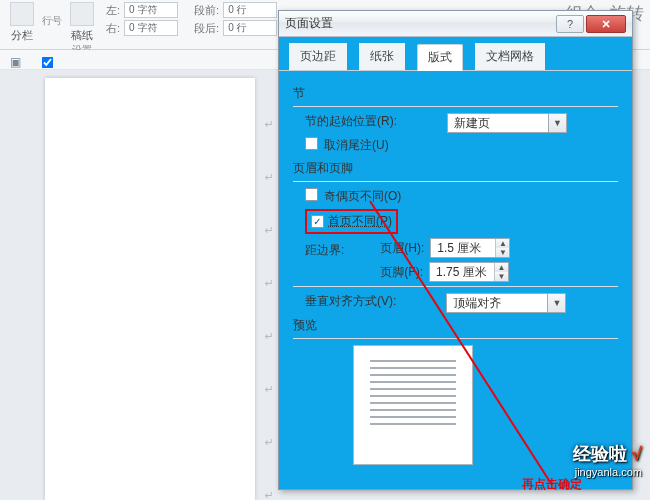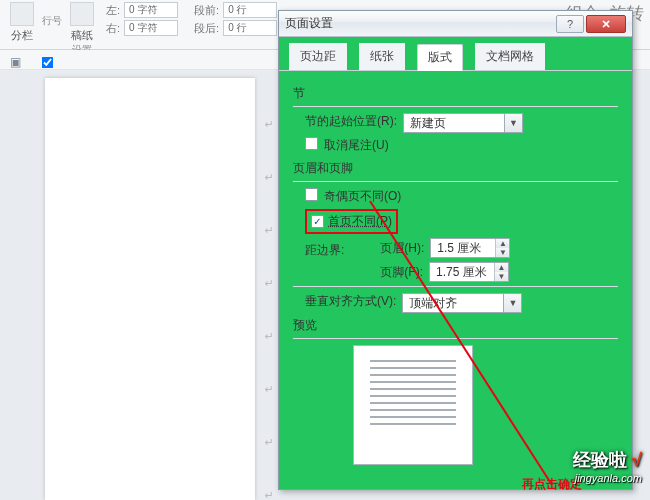--- a/index.html
+++ b/index.html
@@ -19,53 +19,53 @@
 .secondary-bar { position: absolute; top: 50px; left: 0; right: 0; height: 20px; background: #f6f7f8; border-bottom: 1px solid #e1e4e8; font-size: 10px; color: #999; display: flex; align-items: center; padding: 0 200px 0 0; justify-content:flex-end; gap:40px;}
 .check-row { position:absolute; left:10px; top:55px; display:flex; gap:20px; align-items:center;}
 .check-row input { transform: scale(0.9); }
 
 
 .doc-area { position: absolute; top: 78px; left: 45px; width: 210px; bottom: 0; background: #fff; box-shadow: 0 0 4px rgba(0,0,0,0.2); }
 .doc-marks { position:absolute; top:78px; left:260px; width:18px; bottom:0; }
 .doc-marks .m { color:#bbb; font-size:11px; margin-top:40px; text-align:center; }
 
 
-.dialog { position: absolute; top: 10px; left: 278px; width: 355px; height: 480px; background: #22c55e; border: 1px solid #8a9aa8; box-shadow: 2px 2px 6px rgba(0,0,0,0.3); display:flex; flex-direction:column; }
+.dialog { position: absolute; top: 10px; left: 278px; width: 355px; height: 480px; background: #0ea5e9; border: 1px solid #8a9aa8; box-shadow: 2px 2px 6px rgba(0,0,0,0.3); display:flex; flex-direction:column; }
 .titlebar { height: 26px; display: flex; align-items: center; padding: 0 6px; font-size: 12px; color: #333;
   background: linear-gradient(#fdfdfd, #ebeff3 45%, #e2e8ee 46%, #f2f5f8); border-bottom: 1px solid #b5c0ca; }
 .titlebar .spacer { flex: 1; }
 .title-btns { display: flex; gap: 0; }
 .title-btn { width: 28px; height: 18px; border: 1px solid #9eaab5; background: linear-gradient(#f7f9fb,#e4e9ee); border-radius: 2px; font-size: 11px; line-height: 16px; text-align: center; color: #556; margin-left:2px; cursor:pointer; }
 .title-btn.close { background: linear-gradient(#e97b74,#c9423a); color:#fff; border-color:#9c332c; font-weight:bold; width:40px; }
 
 .tabs-row { display: flex; padding: 6px 10px 0 10px; border-bottom: 1px solid #c9d1d8; gap: 12px; font-size: 12px; }
 .tab { padding: 4px 10px; border: 1px solid transparent; color: #444; background: #f1f4f7; cursor:pointer; }
 .tab.active { background: #fff; border: 1px solid #c9d1d8; border-bottom: 1px solid #fff; border-radius: 2px 2px 0 0; position:relative; top:1px; }
 
 .dialog-body { padding: 8px 14px; font-size: 12px; color: #333; flex:1; overflow:hidden; position:relative; }
 .sect-title { margin: 6px 0 4px 0; font-size: 12px; color: #333; }
 .sect-line { height:1px; background:#d6dce1; margin: 2px 0 6px 0; }
 .form-row { display: flex; align-items: flex-start; gap: 6px; margin: 4px 0 4px 12px; font-size: 12px; }
-.select-box { display:flex; align-items:center; height: 20px; border: 1px solid #9faab5; background:#fff; padding:0 0 0 6px; font-size:12px; width:120px; }
+.select-box { display:flex; align-items:center; height: 20px; border: 1px solid #9faab5; background:#fff; padding:0 0 0 6px; font-size:12px; width:120px;margin-left:44px; }
 .select-box .arrow { width:18px; height:18px; border-left:1px solid #9faab5; margin-left:auto; background:linear-gradient(#f6f8fa,#e3e8ed); text-align:center; font-size:9px; line-height:18px; color:#555; cursor:pointer; }
 .spinner { display:flex; align-items:center; height: 20px; border: 1px solid #9faab5; background:#fff; padding:0 0 0 6px; font-size:12px; width: 80px; }
 .spinner .sp-btns { width:14px; height:18px; margin-left:auto; display:flex; flex-direction:column; border-left:1px solid #bcc6cf; }
 .spinner .sp-btns div { flex:1; font-size:8px; line-height:9px; text-align:center; background:linear-gradient(#f6f8fa,#e3e8ed); cursor:pointer; color:#555; }
 .chk { width:13px; height:13px; border:1px solid #8d99a4; background:#fff; display:inline-flex; align-items:center; justify-content:center; font-size:10px; color:#1a4aa0; cursor:pointer; }
 .chk.checked::before { content:"✓"; }
 .highlight-box { border: 2px solid #e30613; padding: 2px 4px; display:inline-flex; align-items:center; gap:4px; }
 
 .preview-box { width:120px; height:120px; border:1px solid #acb6bf; margin: 6px 0 0 60px; background:#fff; padding:14px 16px; display:flex; flex-direction:column; gap:5px; }
 .preview-box .ln { height:2px; background:#a7aeb5; }
 .annot { position:absolute; font-size:12px; color:#e30613; font-weight:bold; }
 
-.watermark { position:absolute; right:8px; bottom:16px; text-align:right; pointer-events:none; }
+.watermark { position:absolute; right:8px; bottom:22px; text-align:right; pointer-events:none; }
 .watermark .wm1 { font-size:18px; color:#fff; font-weight:bold; text-shadow:0 0 4px rgba(0,0,0,0.7), 1px 1px 2px #000; }
 .watermark .wm1 .chk-red { color:#e31; }
-.watermark .wm2 { font-size:11px; color:#fff; font-style:italic; text-shadow:0 0 3px rgba(0,0,0,0.7), 1px 1px 1px #000; }
+.watermark .wm2 { font-size:11px; color:#fff; text-shadow:0 0 3px rgba(0,0,0,0.7), 1px 1px 1px #000; }
 </style>
 </head>
 <body>
 
 <div class="ribbon-top">
   <div class="ribbon-item">
     <div class="ribbon-icon-lg"></div>
     <span class="lbl">分栏</span>
   </div>
   <div class="ribbon-item">

